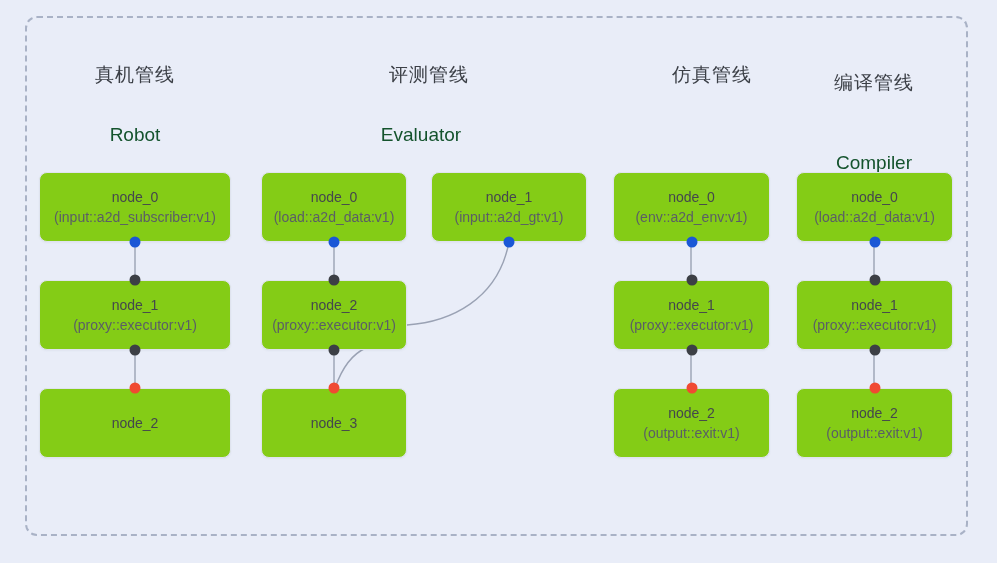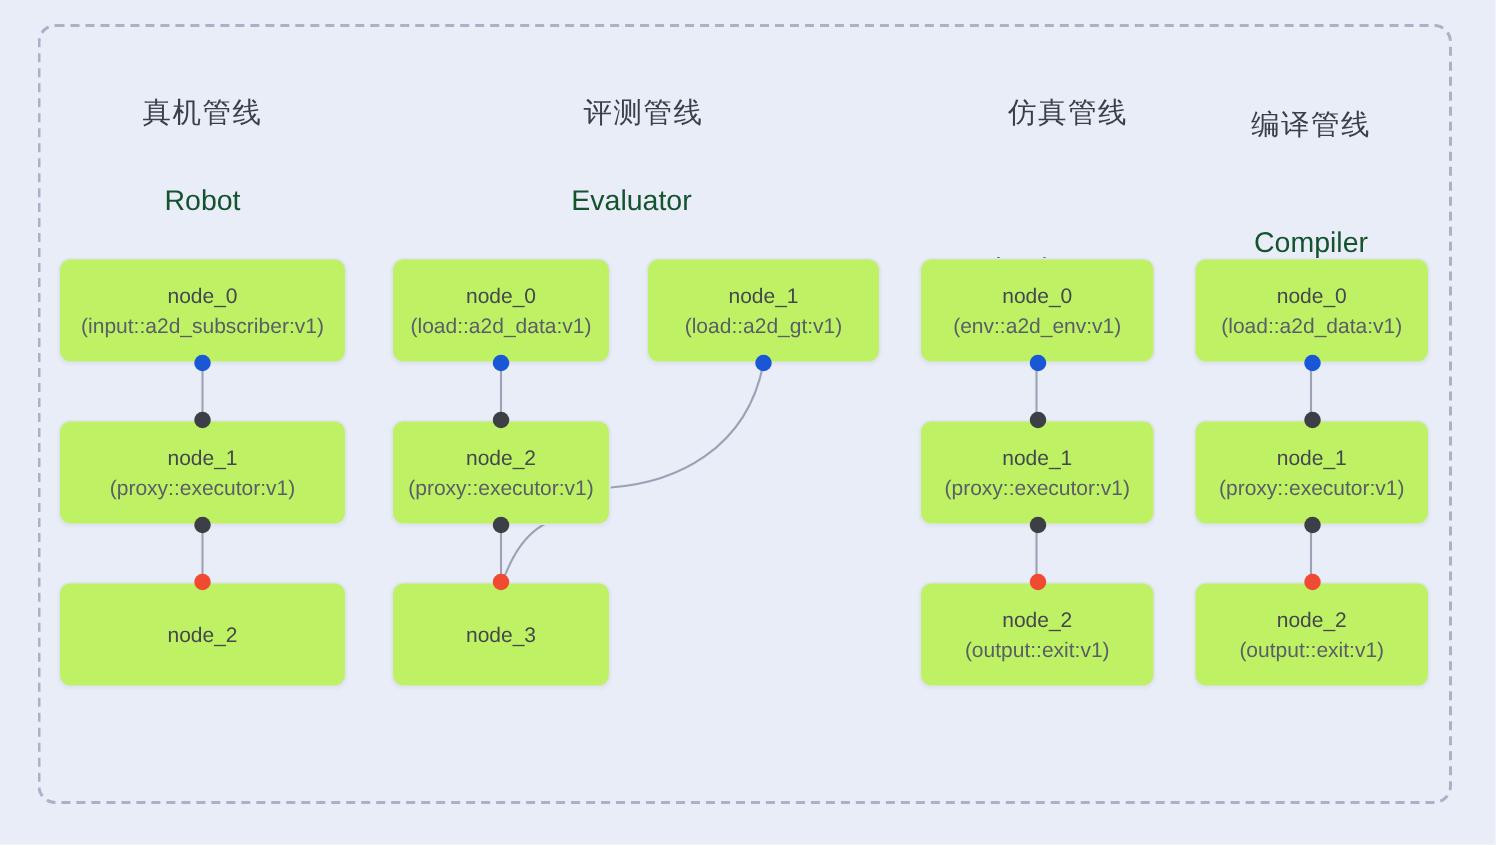--- a/index.html
+++ b/index.html
@@ -50,21 +50,21 @@
   .col-title-en {
     position: absolute;
     text-align: center;
     font-size: 19px;
     color: #14532d;
     white-space: nowrap;
   }
   .node-box {
     position: absolute;
     box-sizing: border-box;
-    background: #bef264;
+    background: #84cc16;
     border: 1px solid #dfe3ee;
     border-radius: 8px;
     display: flex;
     flex-direction: column;
     align-items: center;
     justify-content: center;
     box-shadow: 0 1px 2px rgba(60,70,100,0.05);
   }
   .node-title {
     font-size: 14px;
@@ -136,21 +136,21 @@
         <div class="node-title">node_2</div>
       </div>
       <div class="port port-out" style="left: 135px; top: 388px;"></div>
       <div class="node-box" style="left: 261px; top: 172px; width: 146px; height: 70px;">
         <div class="node-title">node_0</div>
         <div class="node-sub">(load::a2d_data:v1)</div>
       </div>
       <div class="port port-in" style="left: 334px; top: 242px;"></div>
       <div class="node-box" style="left: 431px; top: 172px; width: 156px; height: 70px;">
         <div class="node-title">node_1</div>
-        <div class="node-sub">(load::a2d_gt:v1)</div>
+        <div class="node-sub">(input::a2d_gt:v1)</div>
       </div>
       <div class="port port-in" style="left: 509px; top: 242px;"></div>
       <div class="node-box" style="left: 261px; top: 280px; width: 146px; height: 70px;">
         <div class="node-title">node_2</div>
         <div class="node-sub">(proxy::executor:v1)</div>
       </div>
       <div class="port port-mid" style="left: 334px; top: 280px;"></div>
       <div class="port port-mid" style="left: 334px; top: 350px;"></div>
       <div class="node-box" style="left: 261px; top: 388px; width: 146px; height: 70px; text-align: center;">
         <div class="node-title">node_3</div>

